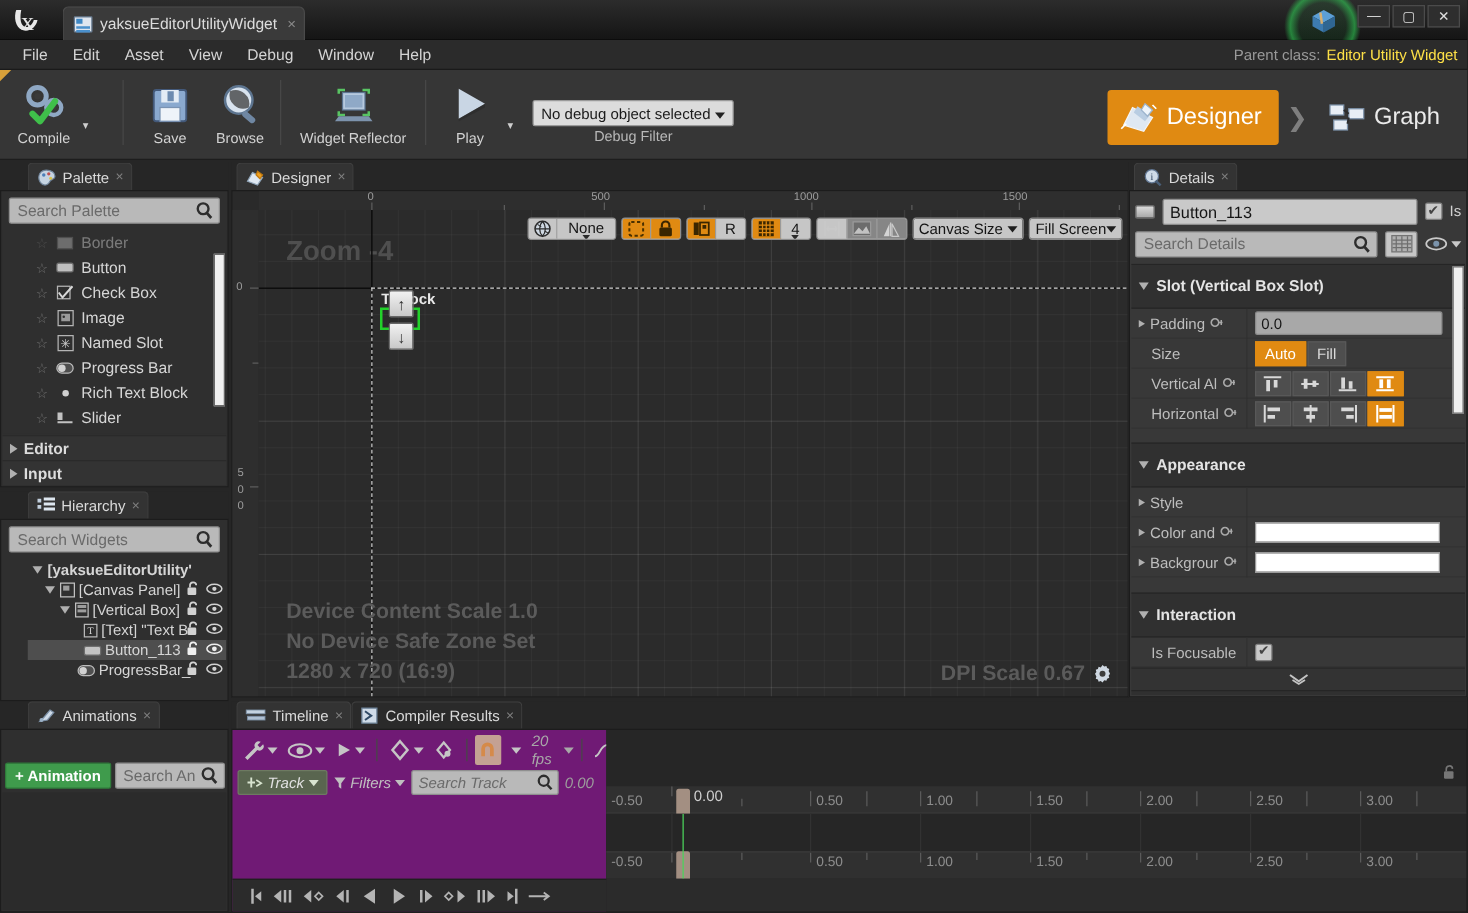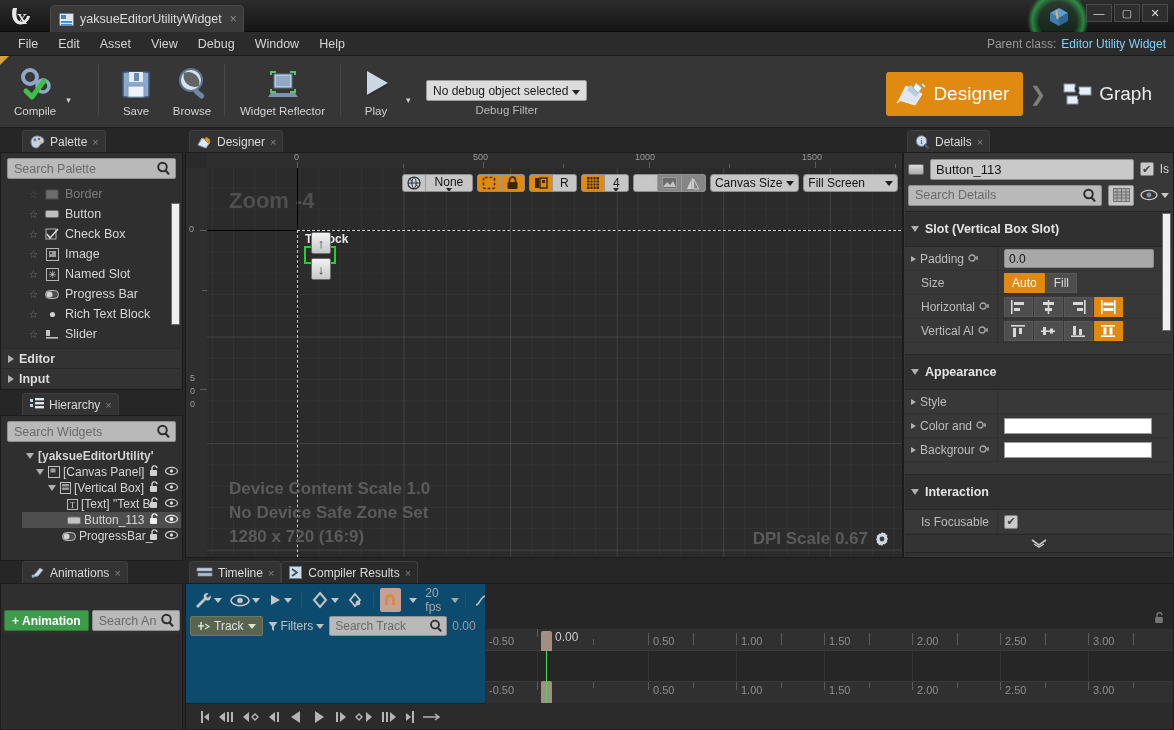--- a/index.html
+++ b/index.html
@@ -67,21 +67,21 @@
     position: absolute; left: 0; top: 32px; width: 1174px; height: 24px;
     background: #2b2b2b; border-bottom: 1px solid #1a1a1a;
     display: flex; align-items: center; padding-left: 8px;
   }
   .menu-item { padding: 0 10px; height: 24px; line-height: 24px; color: #d4d4d4; font-size: 12.5px; cursor: pointer; }
   .parent-class {
     position: absolute; right: 8px; top: 0; height: 24px; line-height: 24px;
     display: flex; align-items: center; gap: 5px; font-size: 12px;
   }
   .pc-label { color: #9a9a9a; }
-  .pc-value { color: #7dd3fc; border-bottom: 1px dotted #7d9d72; cursor: pointer; }
+  .pc-value { color: #fde047; border-bottom: 1px dotted #7d9d72; cursor: pointer; }
 
   
   .toolbar {
     position: absolute; left: 0; top: 56px; width: 1174px; height: 72px;
     background: #363636; border-bottom: 1px solid #1d1d1d;
   }
   .tb-corner { position: absolute; left: 0; top: 0; width: 0; height: 0;
     border-top: 9px solid #d9a13a; border-right: 9px solid transparent; }
   .tb-group { position: absolute; top: 4px; height: 64px; display: flex; align-items: flex-start; }
   .tb-sep { position: absolute; top: 8px; width: 1px; height: 52px; background: #474747; }
@@ -275,21 +275,21 @@
   }
   .seg-b.on { background: #e08a12; border-color: #e08a12; color: #fff; }
   .icn-b { min-width: 29px; padding: 0; }
   .swatch { height: 16px; background: #ffffff; border: 1px solid #9a9a9a; cursor: pointer; }
   .det-vscroll { position: absolute; right: 2px; top: 60px; width: 9px; height: 118px; background: #f0f0f0; border: 1px solid #6a6a6a; }
   .det-expand { height: 18px; display: flex; align-items: center; justify-content: center; background: #333; border-top: 1px solid #292929; cursor: pointer; }
 
   
   #timeline { left: 185px; top: 561px; width: 989px; height: 169px; }
   .tl-body { position: absolute; left: 0; top: 22px; right: 0; bottom: 0; background: #2b2b2b; border: 1px solid #1c1c1c; }
-  .tl-left { position: absolute; left: 0; top: 0; width: 299px; bottom: 0; background: #0c4a6e; }
+  .tl-left { position: absolute; left: 0; top: 0; width: 299px; bottom: 0; background: #701a75; font-style: italic; }
   .tl-toolbar { position: absolute; left: 4px; top: 3px; height: 26px; display: flex; align-items: center; gap: 2px; }
   .tl-tb-b { display: flex; align-items: center; gap: 2px; padding: 2px 3px; cursor: pointer; border-radius: 2px; }
   .tl-vsep { width: 1px; height: 18px; background: #474747; margin: 0 4px; }
   .tl-snap { width: 28px; height: 24px; background: #c4a193; border-radius: 2px; display: flex; align-items: center; justify-content: center; cursor: pointer; }
   .tl-fps { font-size: 12px; color: #a8a8a8; display: flex; align-items: center; gap: 3px; cursor: pointer; }
   .tl-row2 { position: absolute; left: 4px; top: 31px; height: 22px; display: flex; align-items: center; gap: 5px; }
   .tl-track-btn {
     height: 20px; background: #59654f; border: 1px solid #6d7a61; border-radius: 2px;
     color: #e2e2e2; font-size: 12px; display: flex; align-items: center; gap: 4px;
     padding: 0 6px; cursor: pointer;
@@ -939,21 +939,21 @@
           </div>
 
           <div class="vp-grp">
             <div class="vp-b wide" style="gap:4px;">
               <span class="vp-txt">Canvas Size</span>
               <span class="cart"></span>
             </div>
           </div>
 
           <div class="vp-grp">
-            <div class="vp-b wide" style="gap:20px;">
+            <div class="vp-b wide" style="gap:0;">
               <span class="vp-txt">Fill Screen</span>
               <span class="cart"></span>
             </div>
           </div>
         </div>
 
       </div>
     </div>
   </div>
 
@@ -1034,20 +1034,73 @@
         </div>
 
         <div class="det-row">
           <div class="det-row-lbl">
             <span style="padding-left:10px;">Size</span>
           </div>
           <div class="det-row-val">
             <div class="seg">
               <div class="seg-b on">Auto</div>
               <div class="seg-b">Fill</div>
+            </div>
+          </div>
+        </div>
+
+        <div class="det-row">
+          <div class="det-row-lbl">
+            <span style="padding-left:10px;">Vertical Al</span>
+            <span class="bindpin">
+                <svg width="12" height="11">
+                  <circle cx="4" cy="5" r="3" fill="none" stroke="#a9a9a9" stroke-width="1.3"></circle>
+                  <path d="M7 5 h3 M9 3 v4" stroke="#a9a9a9" stroke-width="1.2"></path>
+                </svg>
+              </span>
+          </div>
+          <div class="det-row-val">
+            <div class="seg">
+              <div class="seg-b icn-b">
+                  <svg width="17" height="14">
+                    <g fill="#d8d8d8">
+                      <rect x="1" y="1" width="14" height="1.6"></rect>
+                      <rect x="3" y="4" width="3" height="9"></rect>
+                      <rect x="9" y="4" width="3" height="6"></rect>
+                    </g>
+                  </svg>
+                </div>
+              <div class="seg-b icn-b">
+                  <svg width="17" height="14">
+                    <g fill="#d8d8d8">
+                      <rect x="1" y="6.4" width="14" height="1.6"></rect>
+                      <rect x="3" y="3" width="3" height="8"></rect>
+                      <rect x="10" y="4.5" width="3" height="5"></rect>
+                    </g>
+                  </svg>
+                </div>
+              <div class="seg-b icn-b">
+                  <svg width="17" height="14">
+                    <g fill="#d8d8d8">
+                      <rect x="1" y="11.4" width="14" height="1.6"></rect>
+                      <rect x="3" y="2" width="3" height="9"></rect>
+                      <rect x="9" y="5" width="3" height="6"></rect>
+                    </g>
+                  </svg>
+                </div>
+              <div class="seg-b icn-b on">
+                  <svg width="17" height="14">
+                    <g fill="#fff">
+                      <rect x="1" y="1" width="14" height="1.6"></rect>
+                      <rect x="1" y="11.4" width="14" height="1.6"></rect>
+                      <rect x="3.5" y="3.5" width="3" height="7"></rect>
+                      <rect x="9.5" y="3.5" width="3" height="7"></rect>
+                    </g>
+                  </svg>
+                </div>
             </div>
           </div>
         </div>
 
         <div class="det-row">
           <div class="det-row-lbl">
             <span style="padding-left:10px;">Horizontal</span>
             <span class="bindpin">
                 <svg width="12" height="11">
                   <circle cx="4" cy="5" r="3" fill="none" stroke="#a9a9a9" stroke-width="1.3"></circle>
@@ -1091,73 +1144,20 @@
                       <rect x="14" y="0" width="1.6" height="14"></rect>
                       <rect x="3.5" y="2.5" width="10" height="3"></rect>
                       <rect x="3.5" y="8" width="10" height="3"></rect>
                     </g>
                   </svg>
                 </div>
             </div>
           </div>
         </div>
 
-        <div class="det-row">
-          <div class="det-row-lbl">
-            <span style="padding-left:10px;">Vertical Al</span>
-            <span class="bindpin">
-                <svg width="12" height="11">
-                  <circle cx="4" cy="5" r="3" fill="none" stroke="#a9a9a9" stroke-width="1.3"></circle>
-                  <path d="M7 5 h3 M9 3 v4" stroke="#a9a9a9" stroke-width="1.2"></path>
-                </svg>
-              </span>
-          </div>
-          <div class="det-row-val">
-            <div class="seg">
-              <div class="seg-b icn-b">
-                  <svg width="17" height="14">
-                    <g fill="#d8d8d8">
-                      <rect x="1" y="1" width="14" height="1.6"></rect>
-                      <rect x="3" y="4" width="3" height="9"></rect>
-                      <rect x="9" y="4" width="3" height="6"></rect>
-                    </g>
-                  </svg>
-                </div>
-              <div class="seg-b icn-b">
-                  <svg width="17" height="14">
-                    <g fill="#d8d8d8">
-                      <rect x="1" y="6.4" width="14" height="1.6"></rect>
-                      <rect x="3" y="3" width="3" height="8"></rect>
-                      <rect x="10" y="4.5" width="3" height="5"></rect>
-                    </g>
-                  </svg>
-                </div>
-              <div class="seg-b icn-b">
-                  <svg width="17" height="14">
-                    <g fill="#d8d8d8">
-                      <rect x="1" y="11.4" width="14" height="1.6"></rect>
-                      <rect x="3" y="2" width="3" height="9"></rect>
-                      <rect x="9" y="5" width="3" height="6"></rect>
-                    </g>
-                  </svg>
-                </div>
-              <div class="seg-b icn-b on">
-                  <svg width="17" height="14">
-                    <g fill="#fff">
-                      <rect x="1" y="1" width="14" height="1.6"></rect>
-                      <rect x="1" y="11.4" width="14" height="1.6"></rect>
-                      <rect x="3.5" y="3.5" width="3" height="7"></rect>
-                      <rect x="9.5" y="3.5" width="3" height="7"></rect>
-                    </g>
-                  </svg>
-                </div>
-            </div>
-          </div>
-        </div>
-
         <div class="det-cat" style="margin-top:11px;">
           <span class="tri-open"></span>
           <span class="det-cat-lbl">Appearance</span>
         </div>
 
         <div class="det-row">
           <div class="det-row-lbl">
             <span class="tri" style="border-left-width:5px;border-top-width:3.5px;border-bottom-width:3.5px;"></span>
             <span>Style</span>
           </div>

